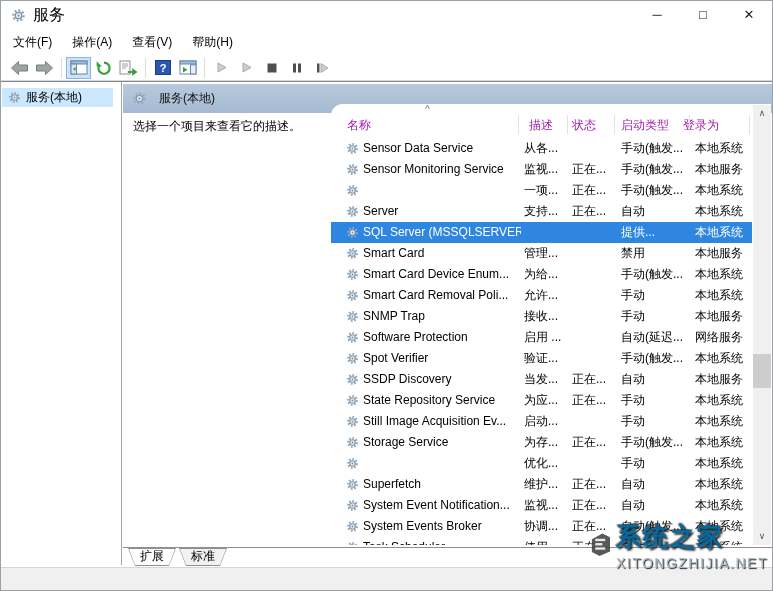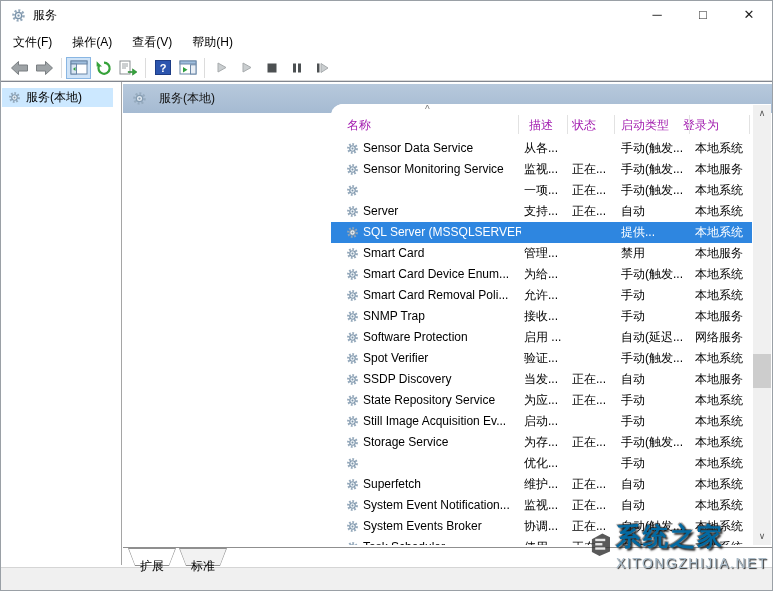--- a/index.html
+++ b/index.html
@@ -5,21 +5,21 @@
   html,body{margin:0;padding:0;background:#e8e8e8;}
   *{box-sizing:border-box;}
   .win{
     position:relative;width:773px;height:591px;background:#fff;
     border:1px solid #9aa0a6;overflow:hidden;
     font-family:"Liberation Sans","DejaVu Sans",sans-serif;font-size:12px;color:#000;
   }
   
   .titlebar{position:absolute;top:0;left:0;right:0;height:28px;background:#fff;display:flex;align-items:center;}
   .app-icon{margin-left:10px;width:15px;height:15px;}
-  .title-text{margin-left:7px;font-size:12px;}
+  .title-text{margin-left:7px;font-size:16px;}
   .win-controls{position:absolute;right:0;top:0;height:28px;display:flex;}
   .wc{width:46px;text-align:center;line-height:28px;font-size:13px;color:#222;cursor:default;}
   
   .menubar{position:absolute;top:28px;left:0;right:0;height:26px;display:flex;align-items:center;padding-left:2px;background:#fff;}
   .menu-item{padding:4px 10px;}
   
   .toolbar{position:absolute;top:54px;left:0;right:0;height:26px;border-bottom:1px solid #d9d9d9;display:flex;align-items:center;padding-left:6px;background:#fff;}
   .tbtn{width:25px;height:22px;display:flex;align-items:center;justify-content:center;border:1px solid transparent;}
   .tbtn.active{background:#cfe3f7;border:1px solid #89b6e3;}
   .tsep{width:1px;height:20px;background:#dcdcdc;margin:0 4px;}
@@ -52,21 +52,21 @@
   .vscroll{position:absolute;left:422px;top:1px;bottom:0;width:18px;background:#f0f0f0;}
   .sb-btn{position:absolute;left:0;width:18px;height:17px;color:#555;font-size:9px;text-align:center;line-height:17px;}
   .sb-up{top:0;} .sb-down{bottom:0;}
   .sb-thumb{position:absolute;left:0;top:249px;width:18px;height:34px;background:#cdcdcd;}
   
   .tabstrip{position:absolute;left:122px;right:0;top:546px;height:20px;border-top:1px solid #8f8f8f;background:#fff;display:flex;padding-left:5px;z-index:3;}
   .tab{position:relative;height:18px;min-width:44px;margin-right:3px;}
   .tab-bg{position:absolute;inset:0;background:#8f8f8f;clip-path:polygon(0 0,100% 0,calc(100% - 7px) 100%,7px 100%);}
   .tab-bg::after{content:"";position:absolute;inset:1px;background:#fff;clip-path:polygon(0 0,100% 0,calc(100% - 6px) 100%,6px 100%);}
   .tab.inactive .tab-bg::after{background:#f2f2f2;}
-  .tab-label{position:relative;display:block;text-align:left;line-height:17px;padding:10px 12px;z-index:1;}
+  .tab-label{position:relative;display:block;text-align:left;line-height:17px;padding:0 12px;z-index:1;}
   .footer{position:absolute;left:0;right:0;top:566px;bottom:0;background:#f0f0f0;border-top:1px solid #d5d5d5;}
   
   .watermark{position:absolute;right:4px;bottom:4px;width:178px;height:72px;z-index:9;display:flex;align-items:flex-start;pointer-events:none;}
   .wm-text{margin-left:4px;margin-top:6px;}
   .wm-title{font-size:25px;font-weight:bold;color:#0369a1;letter-spacing:2px;
     text-shadow:2px 2px 2px rgba(25,25,25,.95),-1px -1px 1px rgba(25,25,25,.55),1px -1px 1px rgba(25,25,25,.4);}
   .wm-sub{margin-top:2px;font-size:14px;color:#a9bac7;letter-spacing:1.5px;
     text-shadow:1px 1px 1px rgba(0,0,0,.85);}
   .gwrap svg,.app-icon svg{display:block;width:100%;height:100%;}
 </style>
@@ -199,20 +199,21 @@
 
   <div class="rpanel">
     <div class="band">
       <span class="gwrap">
         <svg viewBox="0 0 16 16">
             <use href="#gear"></use>
           </svg>
       </span>
       <span class="band-label">服务(本地)</span>
     </div>
+    <div class="desc-hint">选择一个项目来查看它的描述。</div>
 
     <div class="page">
       <div class="lheader">
         <span class="col col-name">名称</span>
         <span class="col col-desc">描述</span>
         <span class="col col-status">状态</span>
         <span class="col col-startup">启动类型</span>
         <span class="col col-logon">登录为</span>
         <span class="sort-caret">^</span>
         <span class="hsep" style="left:187px"></span>

